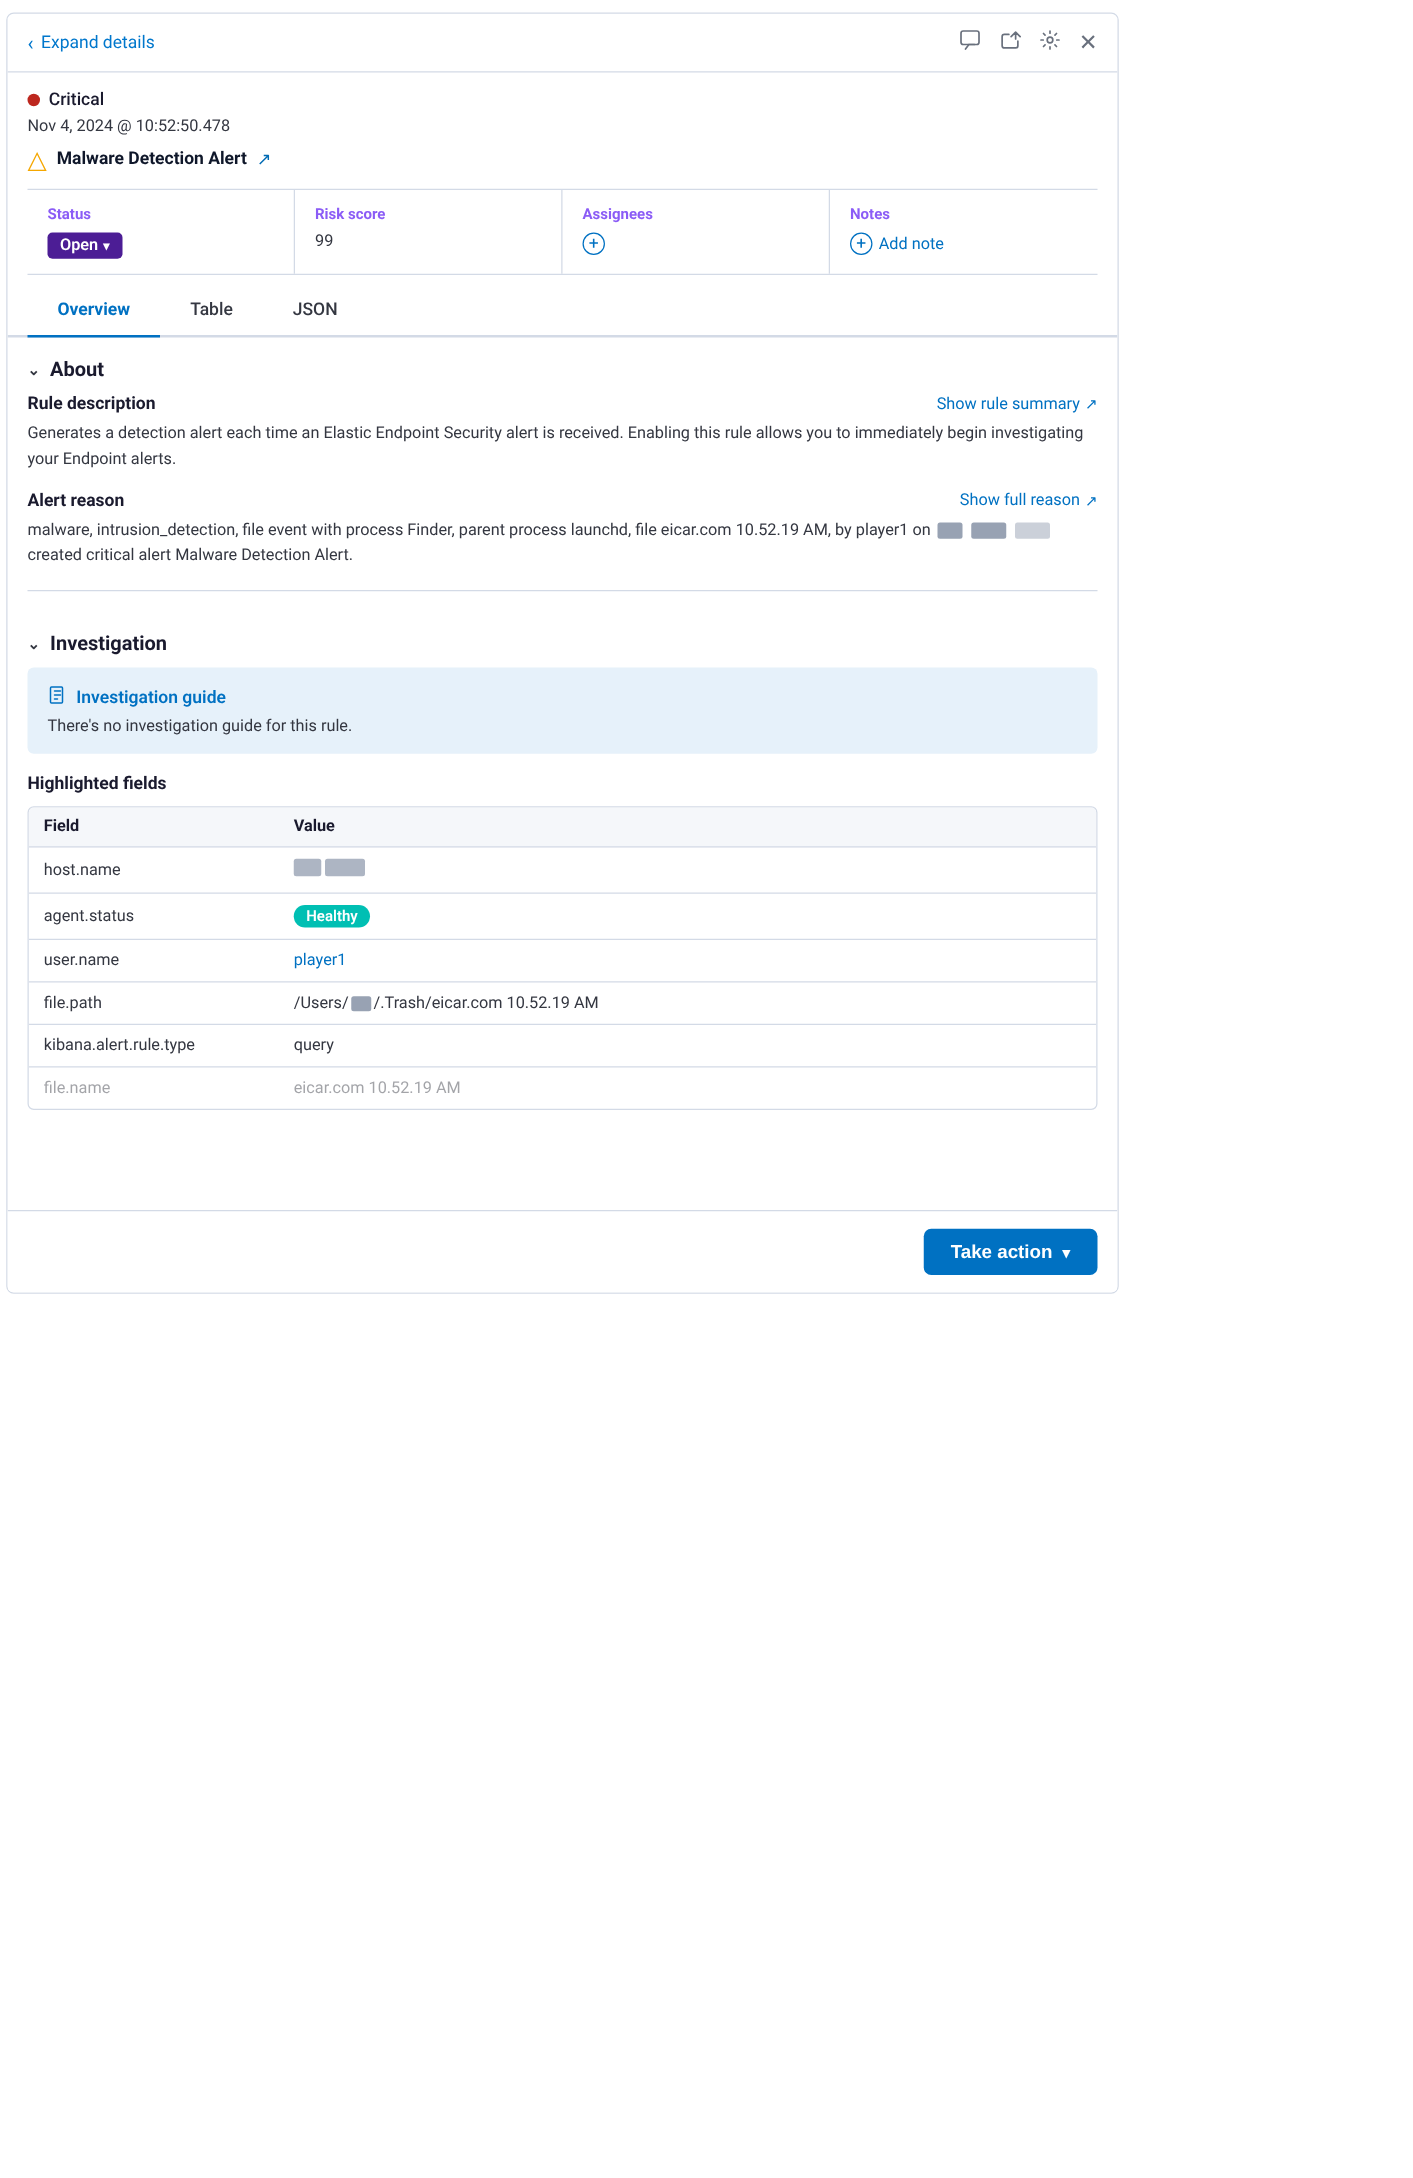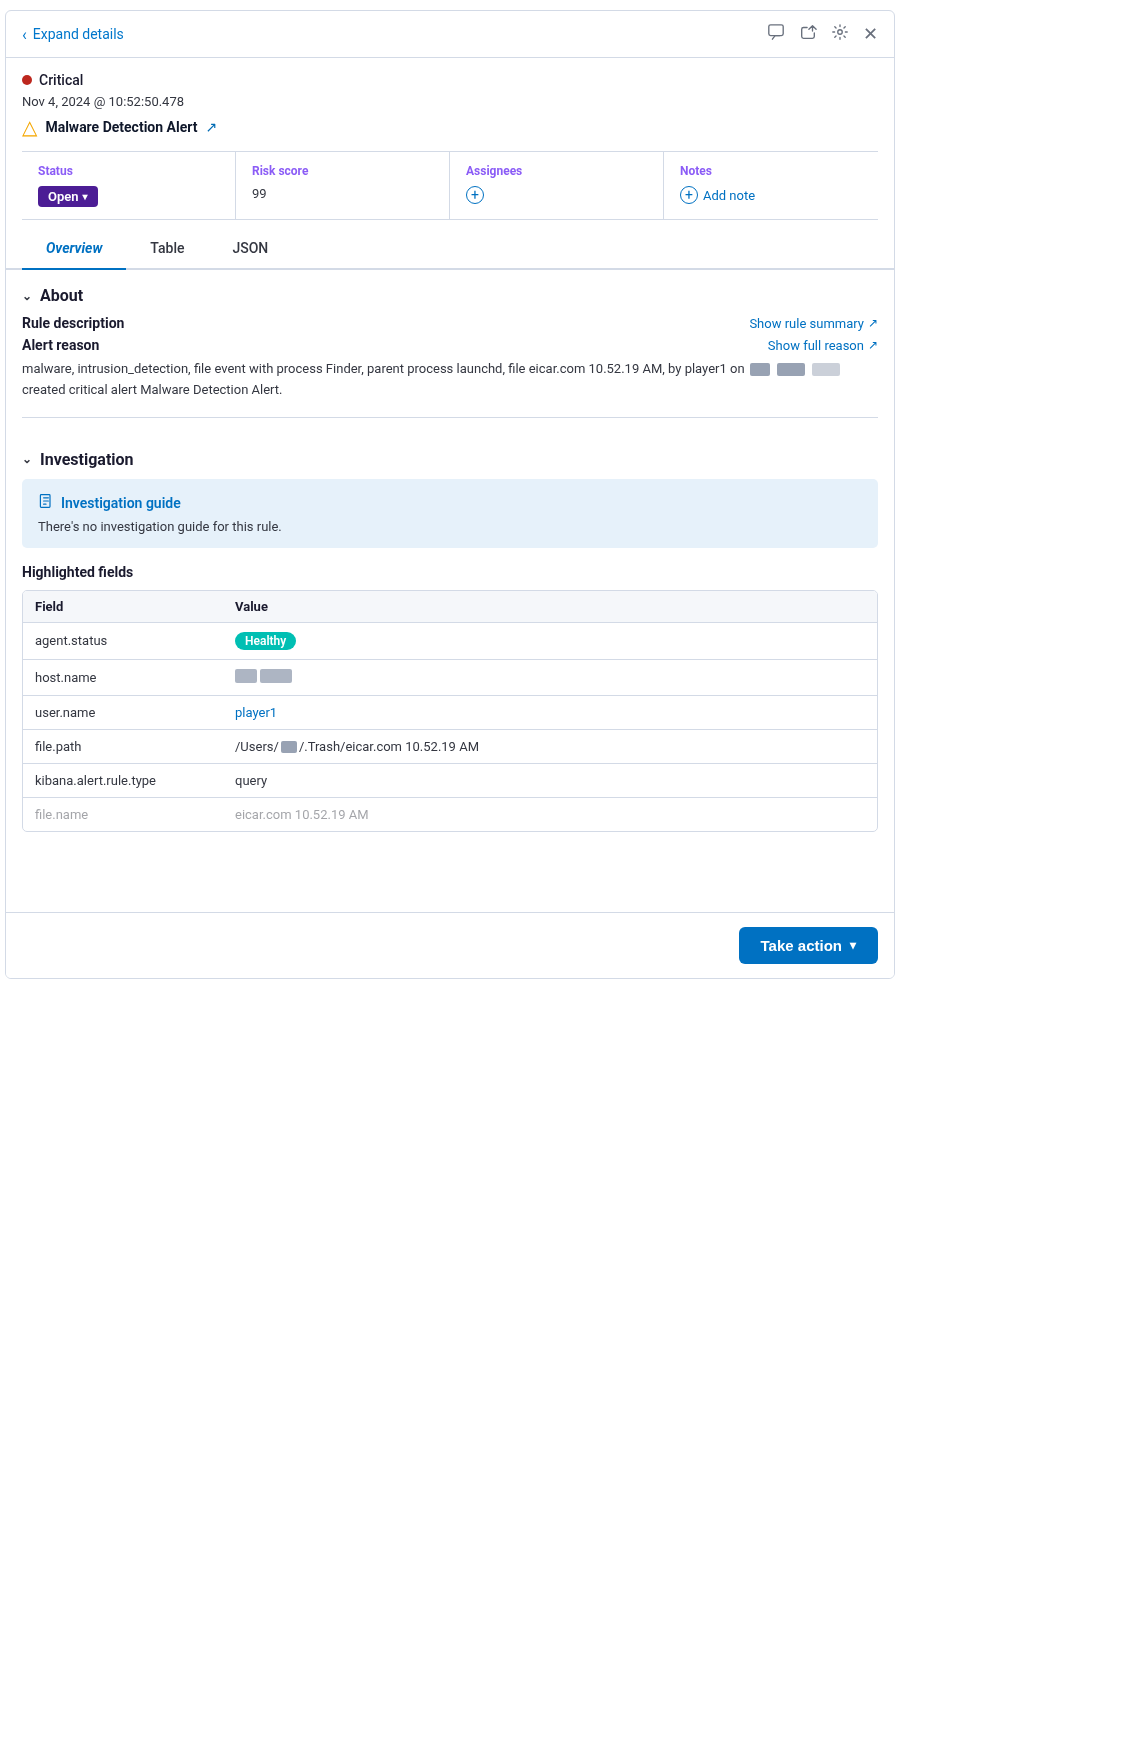--- a/index.html
+++ b/index.html
@@ -156,21 +156,20 @@
       font-weight: 500;
       cursor: pointer;
       color: #343741;
       border-bottom: 2px solid transparent;
       margin-bottom: -2px;
     }
     .tab.active {
       color: #0071c2;
       border-bottom-color: #0071c2;
       font-weight: 700;
-      font-style: italic;
     }
     
     .content {
       padding: 0 16px;
     }
     .section-header {
       display: flex;
       align-items: center;
       gap: 8px;
       padding: 16px 0 10px;
@@ -444,20 +443,21 @@
       <span>About</span>
     </div>
 
     <div class="rule-desc-header">
       <span class="rule-desc-title">Rule description</span>
       <span class="show-link">
         <span>Show rule summary</span>
         <span style="font-size:12px;">↗</span>
       </span>
     </div>
+    <div class="rule-desc-text">Generates a detection alert each time an Elastic Endpoint Security alert is received. Enabling this rule allows you to immediately begin investigating your Endpoint alerts.</div>
 
     <div class="alert-reason-header">
       <span class="alert-reason-title">Alert reason</span>
       <span class="show-link">
         <span>Show full reason</span>
         <span style="font-size:12px;">↗</span>
       </span>
     </div>
     <div class="alert-reason-text">
       <span>malware, intrusion_detection, file event with process Finder, parent process launchd, file eicar.com 10.52.19 AM, by player1 on</span>
@@ -489,37 +489,37 @@
 
     <div class="highlighted-fields-title">Highlighted fields</div>
 
     <div class="fields-table">
       <div class="fields-table-header">
         <span>Field</span>
         <span>Value</span>
       </div>
 
       <div class="fields-table-row">
-        <span class="field-name">agent.status</span>
-        <span class="field-value">
-          <span class="healthy-badge">Healthy</span>
-        </span>
-      </div>
-
-      <div class="fields-table-row">
         <span class="field-name">host.name</span>
         <span class="field-value">
           <span class="host-redacted">
             <span class="host-block"></span>
             <span class="host-block lg"></span>
           </span>
         </span>
       </div>
 
       <div class="fields-table-row">
+        <span class="field-name">agent.status</span>
+        <span class="field-value">
+          <span class="healthy-badge">Healthy</span>
+        </span>
+      </div>
+
+      <div class="fields-table-row">
         <span class="field-name">user.name</span>
         <span class="field-value link">player1</span>
       </div>
 
 
       <div class="fields-table-row">
         <span class="field-name">file.path</span>
         <span class="field-value">
           /Users/<span class="redacted-block" style="width:16px;height:12px;vertical-align:middle;"></span>/.Trash/eicar.com 10.52.19 AM
         </span>

